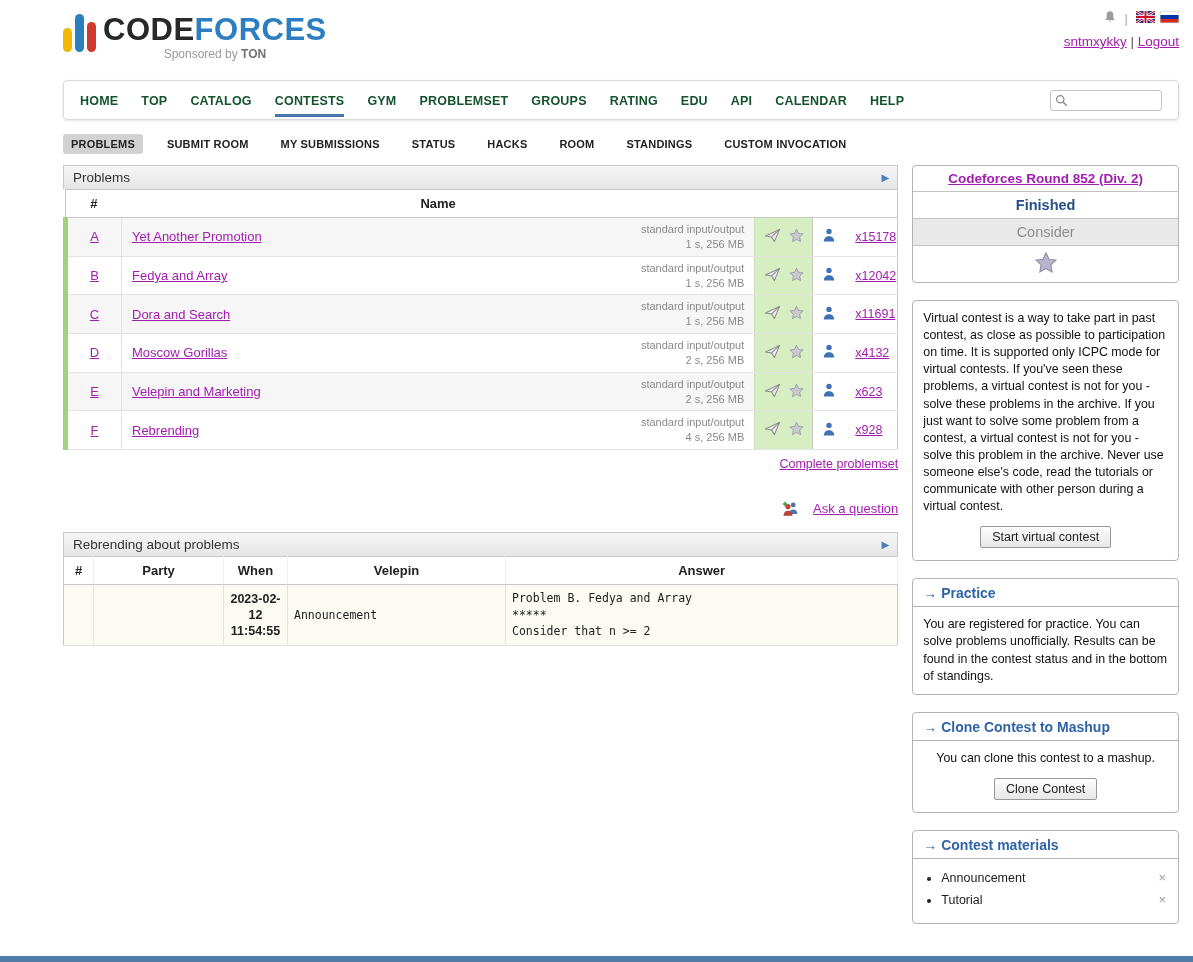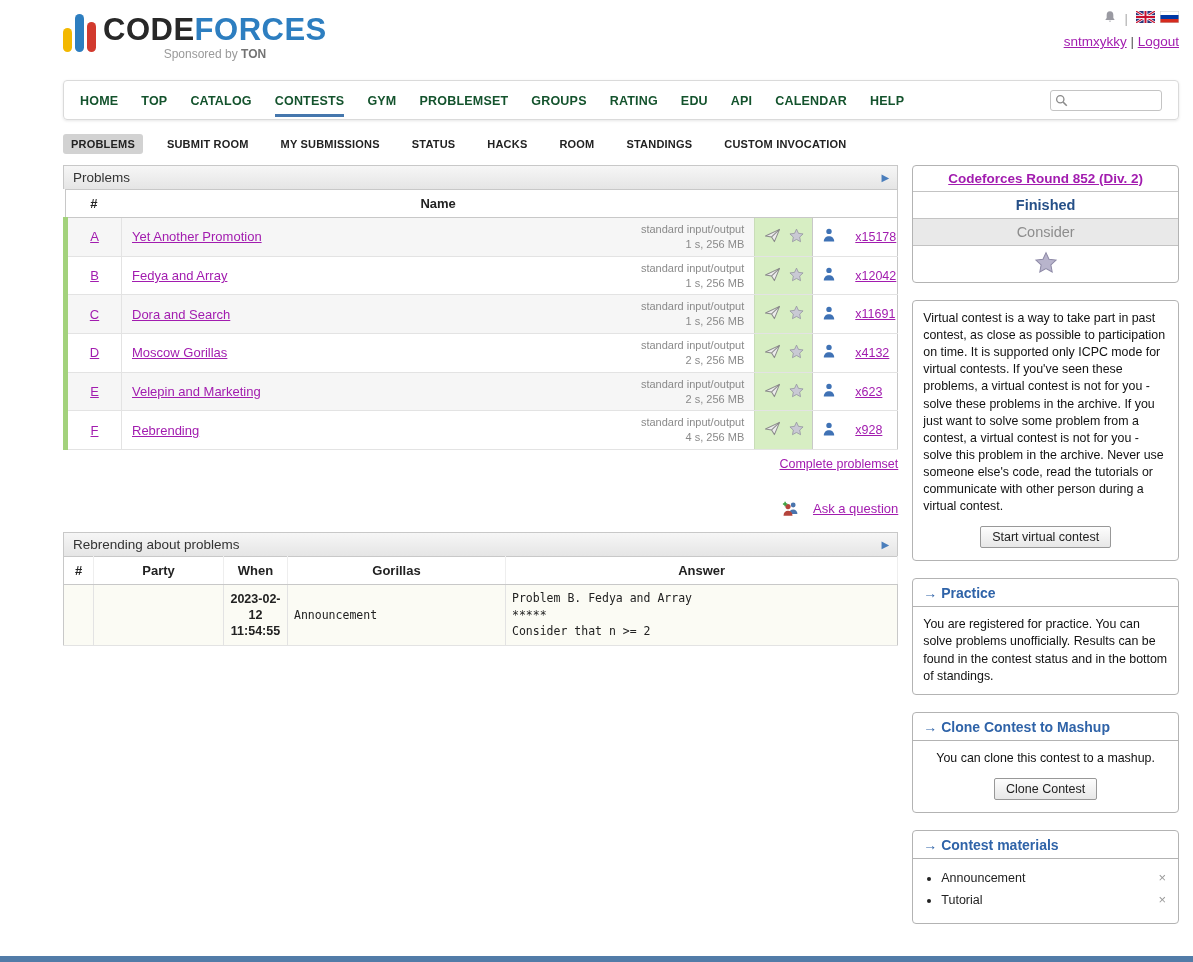--- a/index.html
+++ b/index.html
@@ -424,21 +424,21 @@
         <div class="caption-bar">
           <span>Rebrending about problems</span>
           <span class="caption-arrow">▶</span>
         </div>
         <table class="dtable q-table">
           <thead>
             <tr>
               <th style="width:30px;">#</th>
               <th style="width:130px;">Party</th>
               <th style="width:64px;">When</th>
-              <th style="width:218px;">Gorillas</th>
+              <th style="width:218px;">Velepin</th>
               <th>Answer</th>
             </tr>
           </thead>
           <tbody>
             <tr>
               <td class="q-num"></td>
               <td class="q-party"></td>
               <td class="q-when">2023-02-12 11:54:55</td>
               <td class="q-question">Announcement</td>
               <td class="q-answer">Problem B. Fedya and Array

